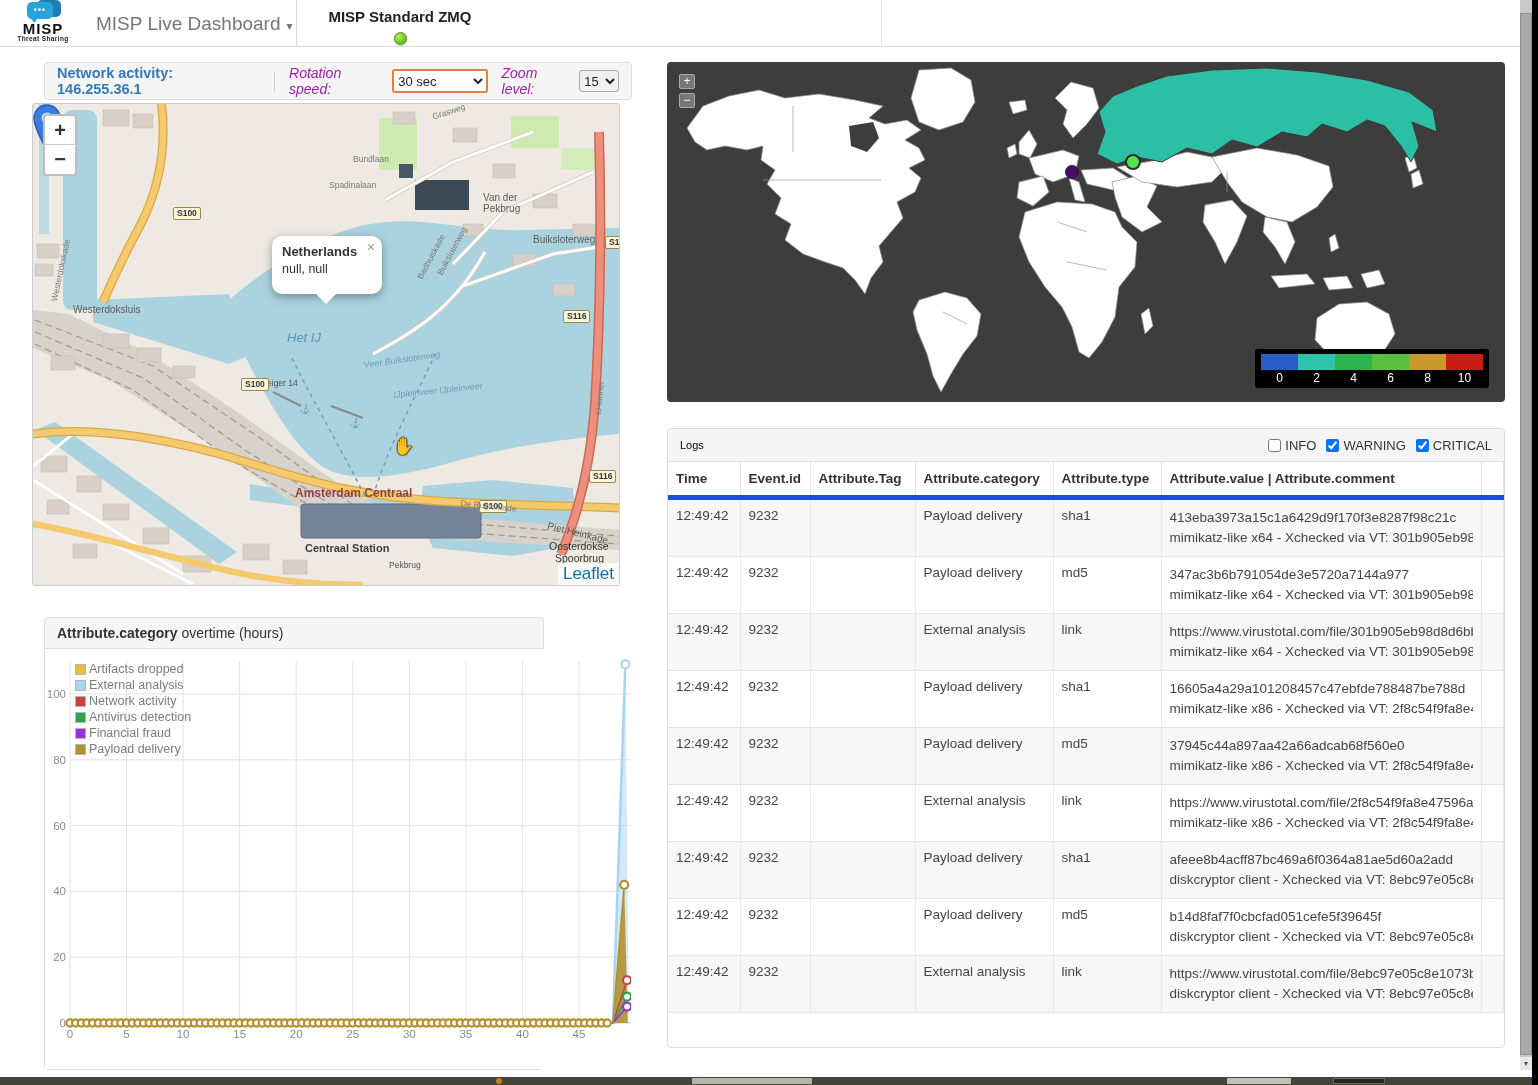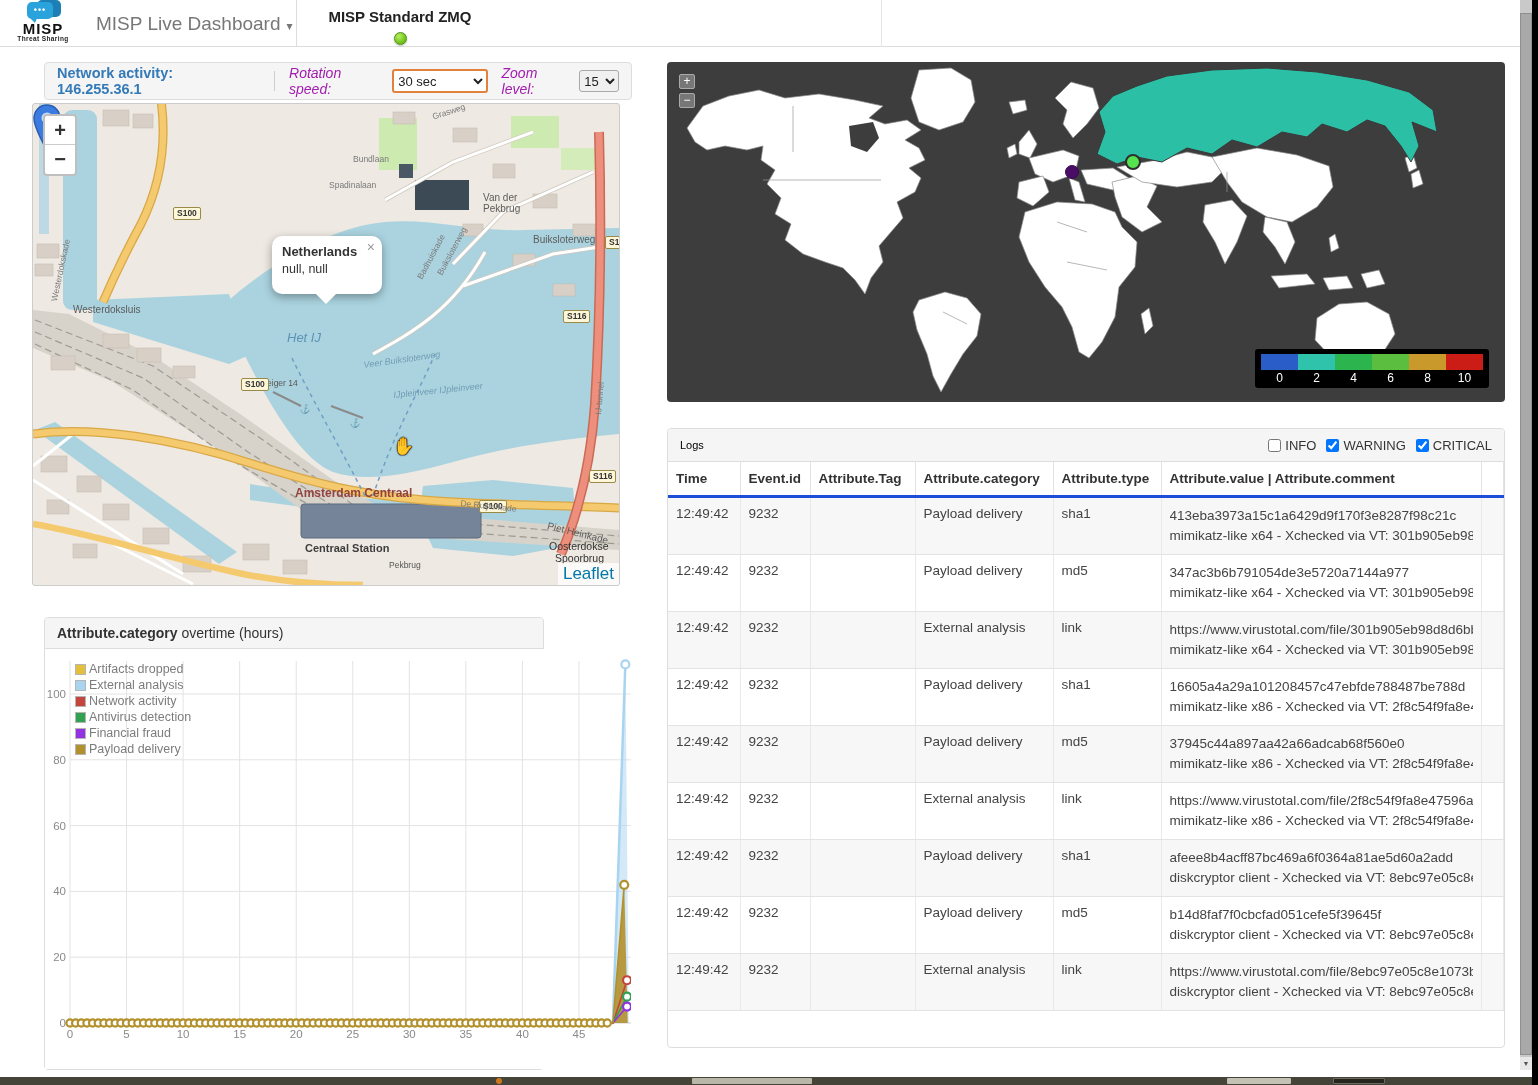--- a/index.html
+++ b/index.html
@@ -104,21 +104,21 @@
 
   
   .logs-panel { left:655px; top:428px; width:838px; height:620px; }
   .logs-hd { height:33px; display:flex; align-items:center; padding:0 12px; }
   .logs-title { font-size:11px; color:#000000; }
   .log-filters { margin-left:auto; font-size:13px; color:#333; display:flex; align-items:center; }
   .log-filters label { margin-left:10px; display:flex; align-items:center; cursor:pointer; }
   .log-filters input { margin-right:4px; }
   table.logs { width:100%; border-collapse:collapse; table-layout:fixed; }
   table.logs th { text-align:left; font-size:13.5px; color:#333; padding:9px 8px;
-    border-right:1px solid #e3e3e3; border-bottom:3px solid #1d4ed8; background:#fff;
+    border-right:1px solid #e3e3e3; border-bottom:5px solid #1d4ed8; background:#fff;
     white-space:nowrap; overflow:hidden; }
   table.logs td { font-size:13.5px; color:#444; padding:8px; vertical-align:top;
     border-right:1px solid #e9e9e9; border-bottom:1px solid #e3e3e3;
     white-space:nowrap; overflow:hidden; }
   table.logs tr.odd td { background:#f7f7f7; }
   .val-l1, .val-l2 { line-height:20px; white-space:nowrap; overflow:hidden; }
 
   
   .sb-track { position:absolute; right:6px; top:0; width:12px; height:1070px; background:#c9c9c9; }
   .sb-thumb { position:absolute; right:6px; top:13px; width:12px; height:1042px; background:#a9a9a9;

